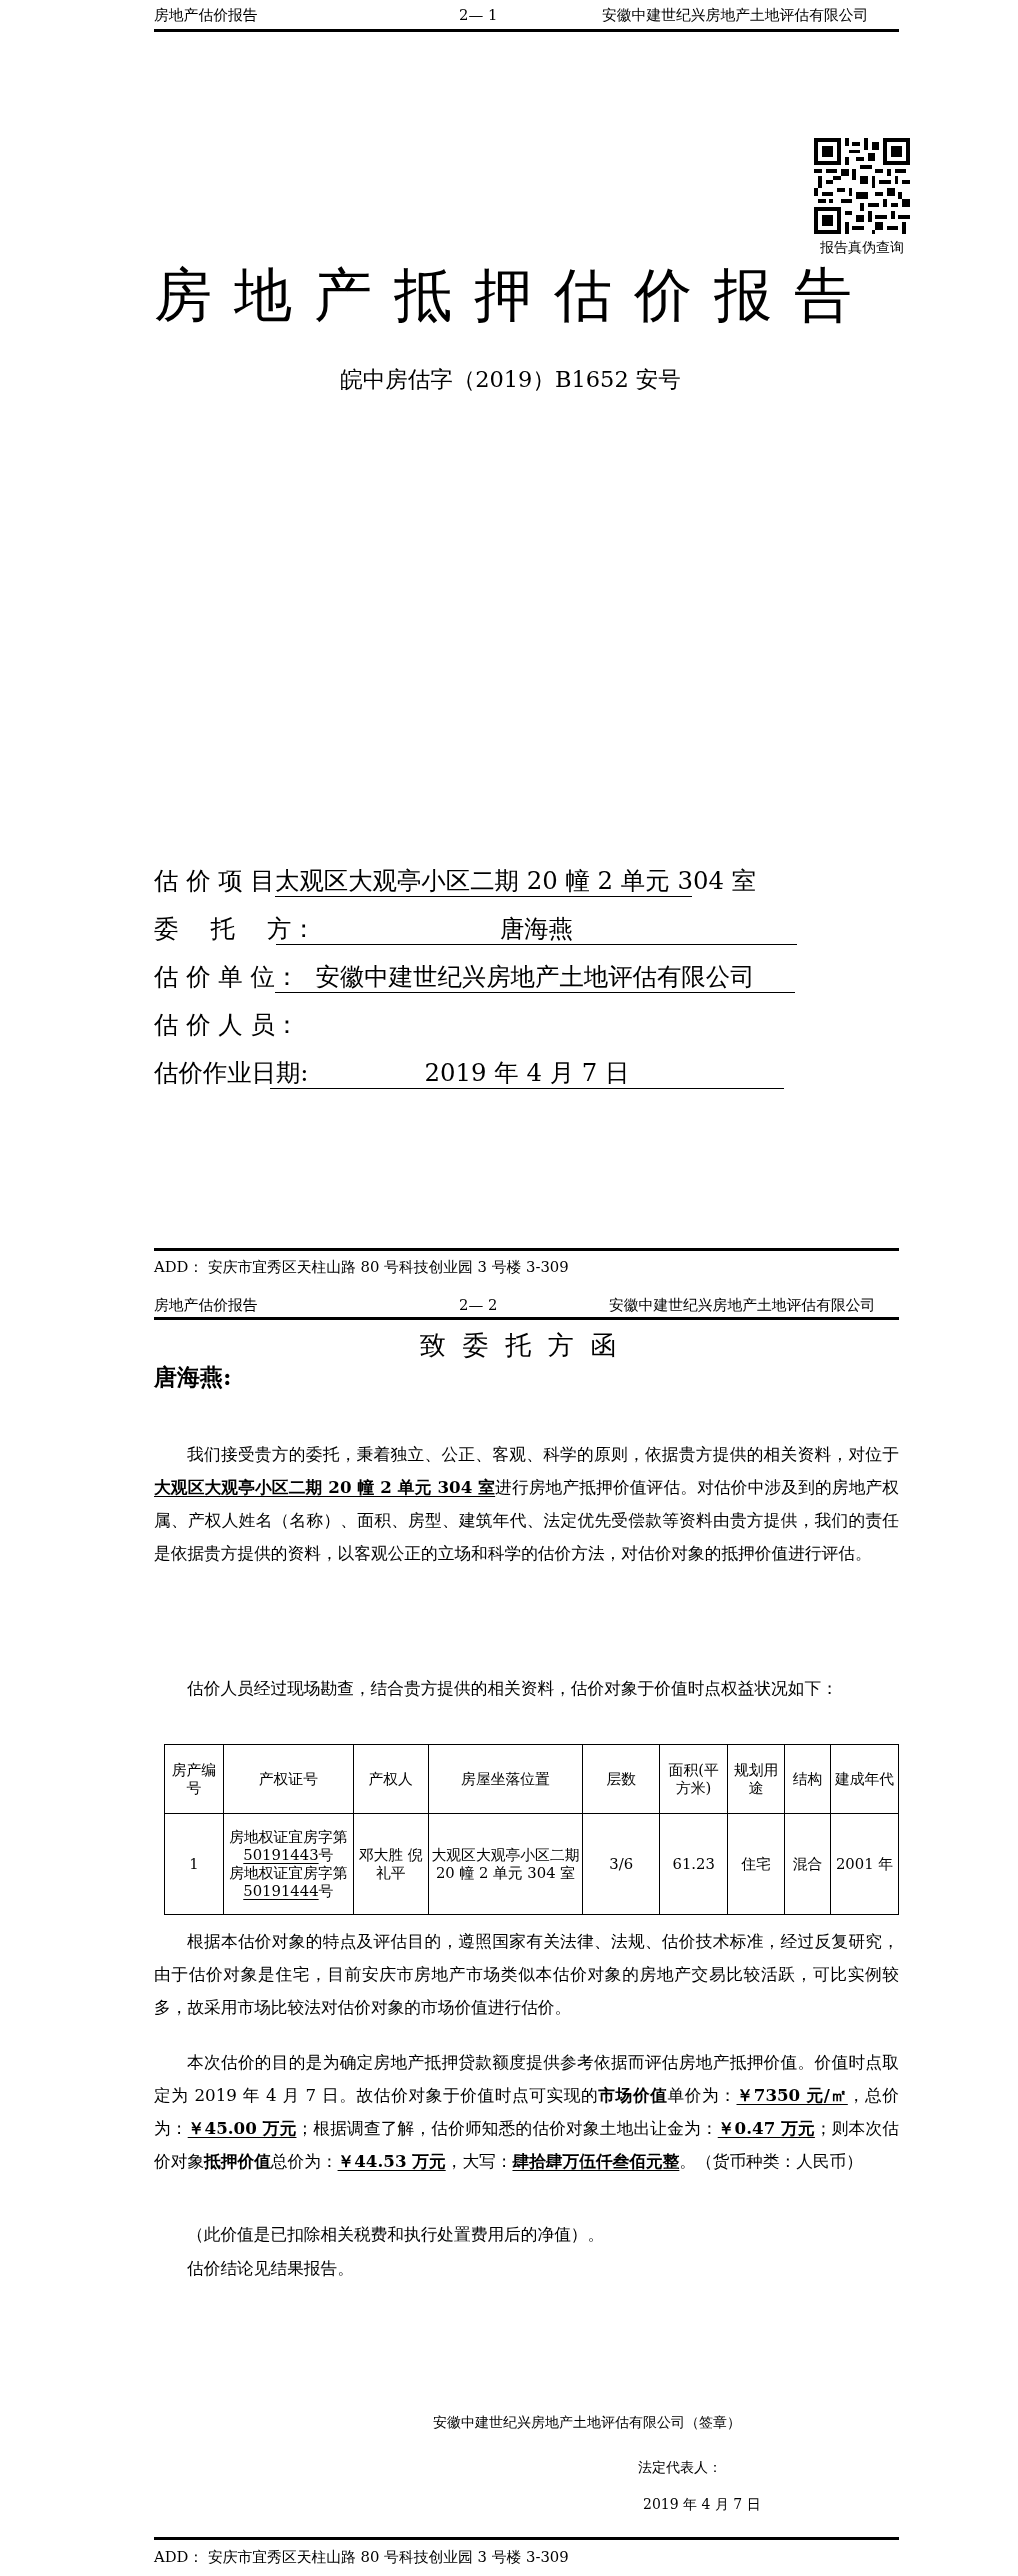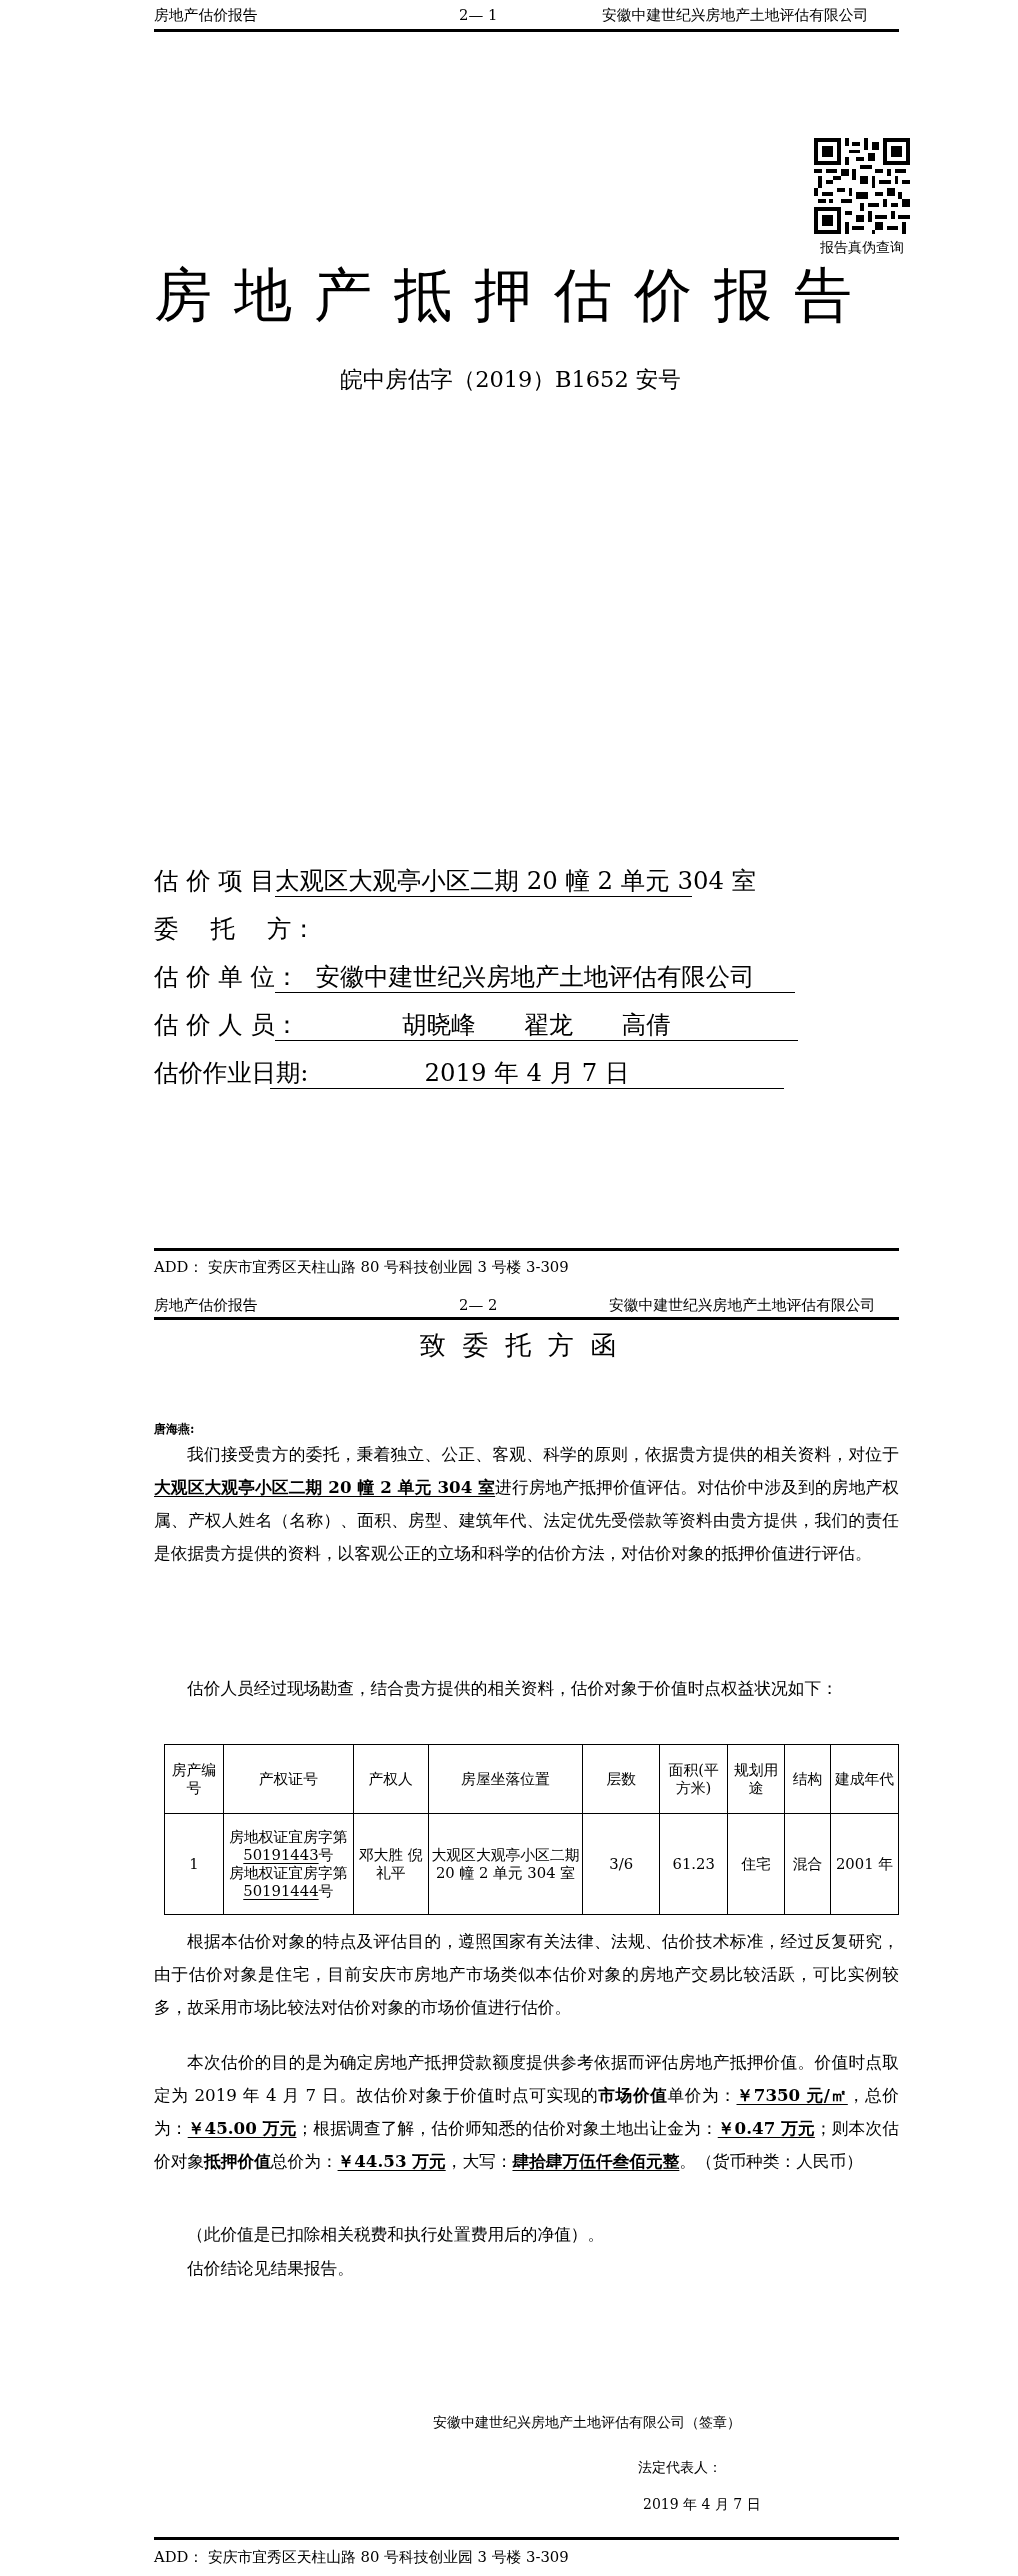--- a/index.html
+++ b/index.html
@@ -16,21 +16,21 @@
   .qr { left: 814px; top: 137px; width: 96px; height: 98px; }
   .qr-label { left: 814px; top: 239px; width: 96px; text-align: center; font-size: 14px; }
   .cover-title { left: 154px; width: 713px; top: 263px; text-align: center; font-size: 58px; letter-spacing: 22px; line-height: 64px; white-space: nowrap; }
   .report-no { left: 154px; width: 713px; top: 366px; text-align: center; font-size: 22.5px; line-height: 26px; white-space: nowrap; }
   .field-row { left: 154px; width: 745px; height: 32px; }
   .field-label { position: absolute; left: 0; top: 0; font-size: 24.4px; line-height: 29.5px; white-space: nowrap; }
   .field-value { position: absolute; top: 0; height: 29.5px; border-bottom: 1.3px solid #000; font-size: 24.4px; line-height: 29.5px; text-align: center; white-space: nowrap; }
 
   
   .letter-title { left: 154px; width: 745px; top: 1329px; text-align: center; font-size: 26px; letter-spacing: 16.7px; line-height: 32px; }
-  .salutation { left: 154px; top: 1418px; font-size: 12px; font-weight: bold; line-height: 22px; }
+  .salutation { left: 154px; top: 1366px; font-size: 23px; font-weight: bold; line-height: 22px; }
   .para { position: absolute; left: 154px; width: 745px; font-size: 16.7px; line-height: 33px; text-align: justify; }
   .indent { text-indent: 33px; }
   .ul { text-decoration: underline; text-underline-offset: 3.2px; }
   .b { font-weight: bold; }
   table.prop {
     position: absolute; left: 164px; top: 1744px; width: 735px; border-collapse: collapse;
     font-size: 14.8px; line-height: 18px; padding-left: 40px;
   }
   table.prop th, table.prop td { border: 1.3px solid #000; text-align: center; vertical-align: middle; font-weight: normal; padding: 1.3px 1.9px; }
   table.prop thead th { height: 65px; }
@@ -118,28 +118,28 @@
 
   <div class="abs cover-title">房地产抵押估价报告</div>
   <div class="abs report-no">皖中房估字（2019）B1652 安号</div>
 
   <div class="abs field-row" style="top:866px;">
     <span class="field-label">估 价 项 目：</span>
     <span class="field-value" style="left:121px; width:417px;">大观区大观亭小区二期 20 幢 2 单元 304 室</span>
   </div>
   <div class="abs field-row" style="top:914px;">
     <span class="field-label">委　 托　 方：</span>
+    <span class="field-value" style="left:122px; width:521px;">唐海燕</span>
   </div>
   <div class="abs field-row" style="top:962px;">
     <span class="field-label">估 价 单 位：</span>
     <span class="field-value" style="left:121px; width:520px;">安徽中建世纪兴房地产土地评估有限公司</span>
   </div>
   <div class="abs field-row" style="top:1010px;">
     <span class="field-label">估 价 人 员：</span>
-    <span class="field-value" style="left:121px; width:523px;">胡晓峰　　翟龙　　高倩</span>
   </div>
   <div class="abs field-row" style="top:1058px;">
     <span class="field-label">估价作业日期:</span>
     <span class="field-value" style="left:116px; width:514px;">2019 年 4 月 7 日</span>
   </div>
 
   <div class="rule" style="top:1248px;"></div>
   <div class="abs addr" style="left:154px; top:1258px;">ADD： 安庆市宜秀区天柱山路 80 号科技创业园 3 号楼 3-309</div>
 </div>
 

